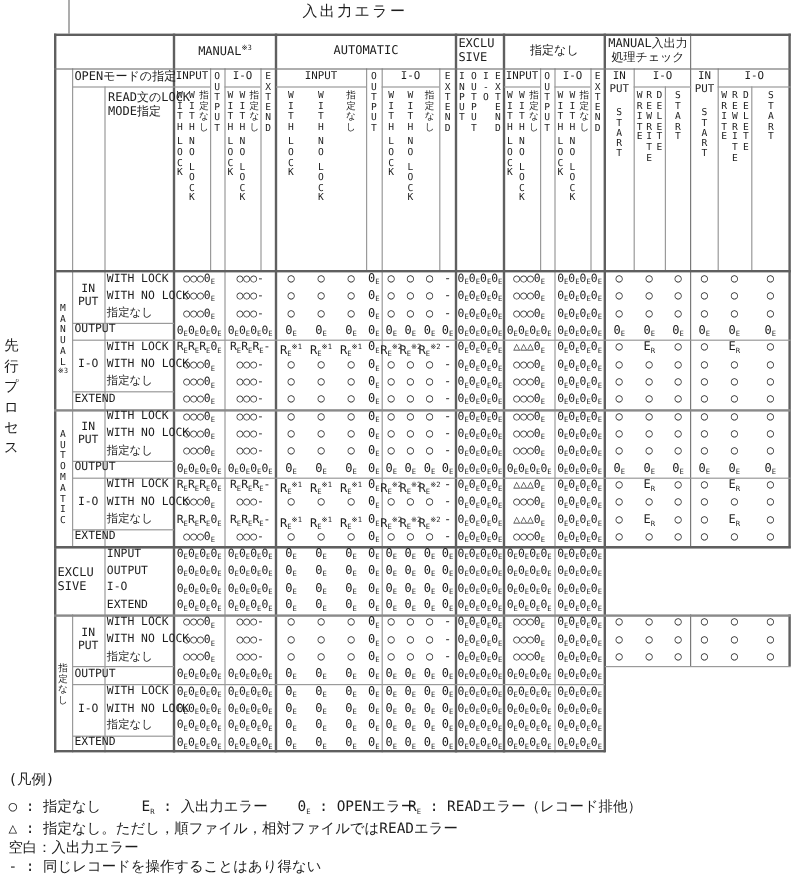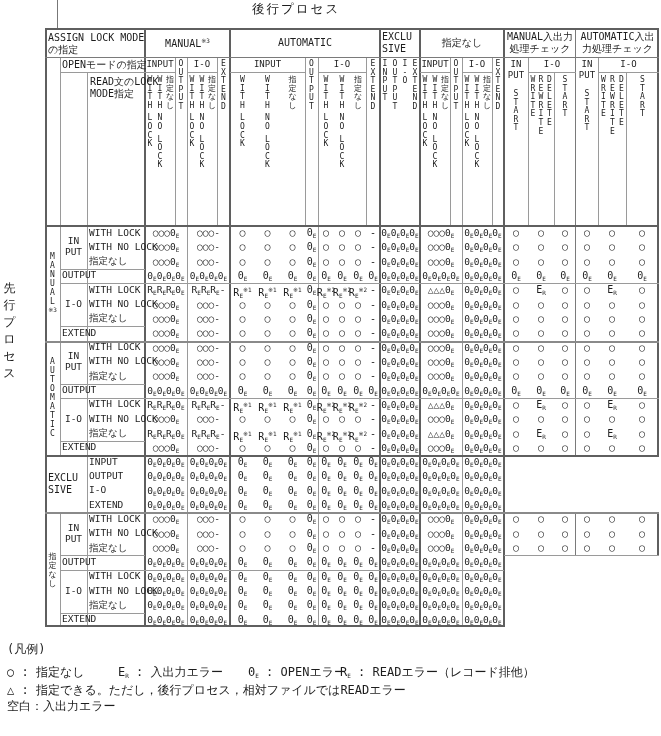--- a/index.html
+++ b/index.html
@@ -13,21 +13,21 @@
   .vw div{line-height:8.6px;height:8.6px;text-align:center;}
   .cellv{position:absolute;white-space:nowrap;text-align:center;}
   .sb{font-size:6px;vertical-align:-2px;letter-spacing:0;}
   .sp{font-size:6px;vertical-align:4px;letter-spacing:0;}
   .legend-line{position:absolute;font-size:12px;white-space:pre;}
 </style>
 </head>
 <body>
 
 <div class="stage">
-  <div class="txt" style="left:252px;top:2px;font-size:12.5px;letter-spacing:2px;">後行プロセス</div>
+  <div class="txt" style="left:252px;top:2px;font-size:12.5px;letter-spacing:2px;">入出力エラー</div>
   <div class="ln" style="left:57px;top:0;width:1px;height:28px;background:#777;"></div>
   <div id="side-label" class="abs" style="left:2px;top:280px;width:15px;font-size:12px;">
       <div style="line-height:17px;height:17px;text-align:center;">先</div>
       <div style="line-height:17px;height:17px;text-align:center;">行</div>
       <div style="line-height:17px;height:17px;text-align:center;">プ</div>
       <div style="line-height:17px;height:17px;text-align:center;">ロ</div>
       <div style="line-height:17px;height:17px;text-align:center;">セ</div>
       <div style="line-height:17px;height:17px;text-align:center;">ス</div>
     </div>
   <div id="table" class="abs" style="left:45px;top:28px;width:614px;height:599px;">
@@ -76,29 +76,27 @@
       <div class="ln" style="left: 0px; top: 427px; width: 614px; height: 2px; background: rgb(95, 95, 95);"></div>
       <div class="ln" style="left: 15px; top: 255.286px; width: 599px; height: 1px; background: rgb(154, 154, 154);"></div>
       <div class="ln" style="left: 15px; top: 369.857px; width: 599px; height: 1px; background: rgb(154, 154, 154);"></div>
       <div class="ln" style="left: 15px; top: 541.714px; width: 444px; height: 1px; background: rgb(154, 154, 154);"></div>
       <div class="ln" style="left: 15px; top: 240.964px; width: 85px; height: 1px; background: rgb(154, 154, 154);"></div>
       <div class="ln" style="left: 15px; top: 298.25px; width: 85px; height: 1px; background: rgb(154, 154, 154);"></div>
       <div class="ln" style="left: 15px; top: 355.536px; width: 85px; height: 1px; background: rgb(154, 154, 154);"></div>
       <div class="ln" style="left: 15px; top: 412.821px; width: 85px; height: 1px; background: rgb(154, 154, 154);"></div>
       <div class="ln" style="left: 15px; top: 527.393px; width: 85px; height: 1px; background: rgb(154, 154, 154);"></div>
       <div class="ln" style="left: 15px; top: 584.679px; width: 85px; height: 1px; background: rgb(154, 154, 154);"></div>
-      <div class="txt" style="left: 3px; top: 4px; width: 95px; font-size: 10px; line-height: 1.18;">ASSIGN LOCK MODE<br>の指定</div>
       <div class="txt" style="left: 17px; top: 31px; width: 82px; font-size: 10px; line-height: 1.18;">OPENモードの指定</div>
       <div class="txt" style="left: 45px; top: 48px; width: 54px; font-size: 10px; line-height: 1.18;">READ文のLOCK<br>MODE指定</div>
       <div class="txt ctr" style="left: 100px; top: 9px; width: 85px; font-size: 10px; line-height: 1.18;">MANUAL<span class="sp">※3</span></div>
       <div class="txt ctr" style="left: 185px; top: 9px; width: 150px; font-size: 10px; line-height: 1.18;">AUTOMATIC</div>
       <div class="txt" style="left: 337px; top: 3px; width: 40px; font-size: 10px; line-height: 1.18;">EXCLU<br>SIVE</div>
       <div class="txt ctr" style="left: 375px; top: 9px; width: 84px; font-size: 10px; line-height: 1.18;">指定なし</div>
       <div class="txt ctr" style="left: 459px; top: 3px; width: 72px; font-size: 10px; line-height: 1.18;">MANUAL入出力<br>処理チェック</div>
-      <div class="txt ctr" style="left: 531px; top: 3px; width: 83px; font-size: 10px; line-height: 1.18;">AUTOMATIC入出<br>力処理チェック</div>
       <div class="txt ctr" style="left: 100px; top: 31px; width: 30px; font-size: 9px; line-height: 1.18;">INPUT</div>
       <div class="txt ctr" style="left: 185px; top: 31px; width: 75px; font-size: 9px; line-height: 1.18;">INPUT</div>
       <div class="txt ctr" style="left: 375px; top: 31px; width: 30px; font-size: 9px; line-height: 1.18;">INPUT</div>
       <div class="txt ctr" style="left: 142px; top: 31px; width: 30px; font-size: 9px; line-height: 1.18;">I-O</div>
       <div class="txt ctr" style="left: 273px; top: 31px; width: 48px; font-size: 9px; line-height: 1.18;">I-O</div>
       <div class="txt ctr" style="left: 417px; top: 31px; width: 30px; font-size: 9px; line-height: 1.18;">I-O</div>
       <div class="txt ctr" style="left: 483px; top: 31px; width: 48px; font-size: 9px; line-height: 1.18;">I-O</div>
       <div class="txt ctr" style="left: 553px; top: 31px; width: 61px; font-size: 9px; line-height: 1.18;">I-O</div>
       <div class="txt ctr" style="left: 459px; top: 31px; width: 24px; font-size: 9px; line-height: 1.18;">IN<br>PUT</div>
       <div class="txt ctr" style="left: 531px; top: 31px; width: 22px; font-size: 9px; line-height: 1.18;">IN<br>PUT</div>
@@ -656,16 +654,17 @@
       <div class="cellv" style="left: 335px; top: 584.679px; width: 40px; height: 14.3214px; line-height: 14.3214px; font-size: 9.5px;">0<span class="sb">E</span>0<span class="sb">E</span>0<span class="sb">E</span>0<span class="sb">E</span></div>
       <div class="cellv" style="left: 375px; top: 584.679px; width: 42px; height: 14.3214px; line-height: 14.3214px; font-size: 9.5px;">0<span class="sb">E</span>0<span class="sb">E</span>0<span class="sb">E</span>0<span class="sb">E</span></div>
       <div class="cellv" style="left: 417px; top: 584.679px; width: 42px; height: 14.3214px; line-height: 14.3214px; font-size: 9.5px;">0<span class="sb">E</span>0<span class="sb">E</span>0<span class="sb">E</span>0<span class="sb">E</span></div>
     </div>
   <div id="legend" class="abs" style="left:0;top:640px;width:661px;height:96px;">
     <div class="legend-line" style="left:7px;top:1px;">(凡例)</div>
   <div class="legend-line" style="left: 7px; top: 24px;">○ : 指定なし</div>
       <div class="legend-line" style="left: 118px; top: 24px;">E<span class="sb">R</span> : 入出力エラー</div>
       <div class="legend-line" style="left: 248px; top: 24px;">0<span class="sb">E</span> : OPENエラー</div>
       <div class="legend-line" style="left: 340px; top: 24px;">R<span class="sb">E</span> : READエラー（レコード排他）</div>
-      <div class="legend-line" style="left: 7px; top: 42px;">△ : 指定できる。ただし，後行プロセス，相対ファイルではREADエラー</div>
+      <div class="legend-line" style="left: 7px; top: 42px;">△ : 指定なし。ただし，順ファイル，相対ファイルではREADエラー</div>
       <div class="legend-line" style="left: 7px; top: 58px;">空白：入出力エラー</div>
+      <div class="legend-line" style="left: 7px; top: 74px;">- : 同じレコードを操作することはあり得ない</div>
     </div>
 </div>
 
 </body></html>

